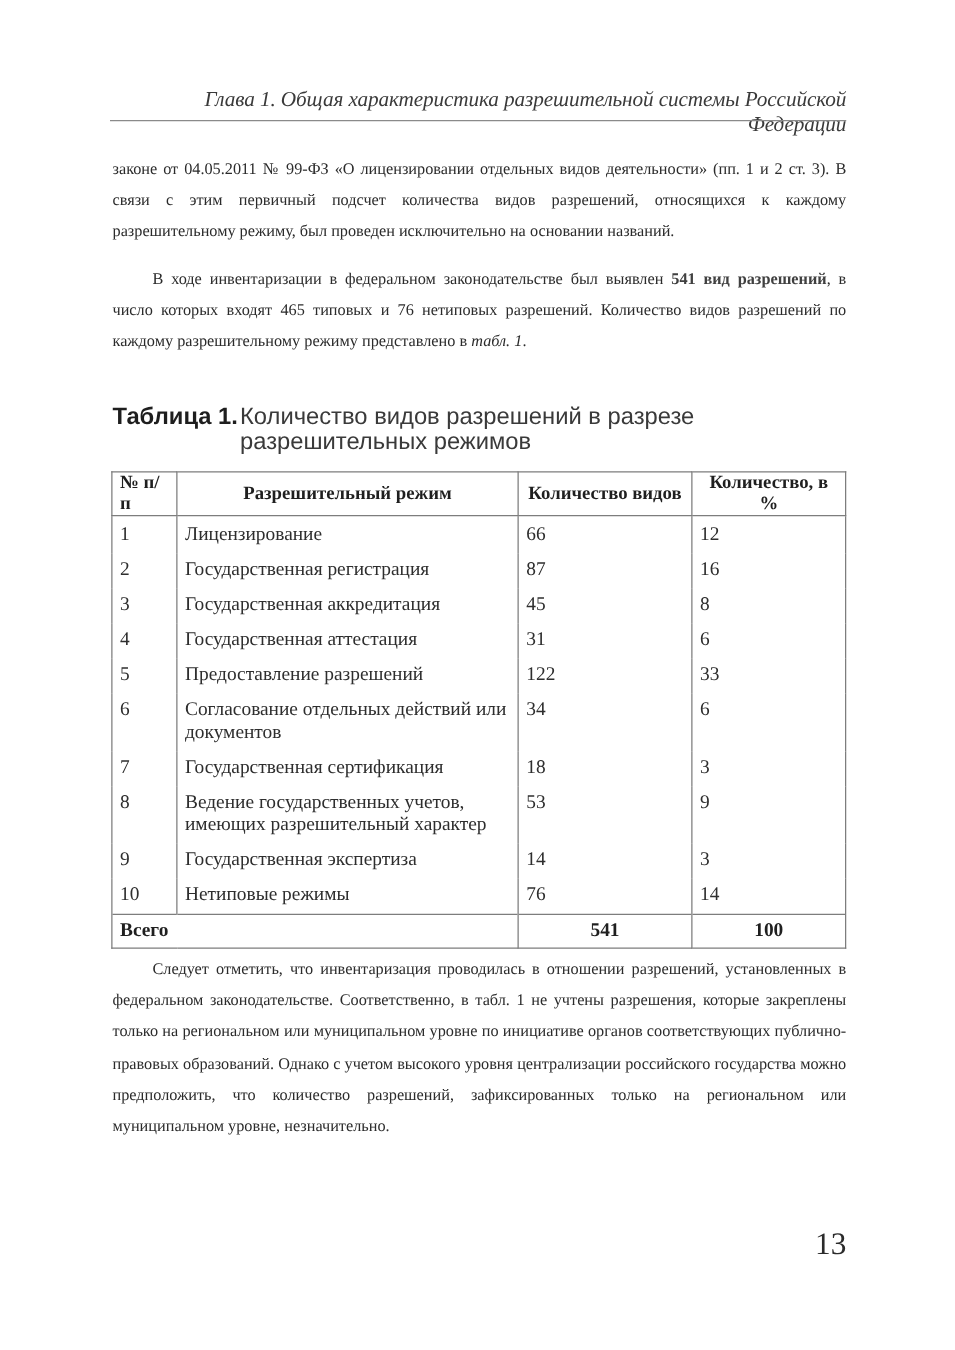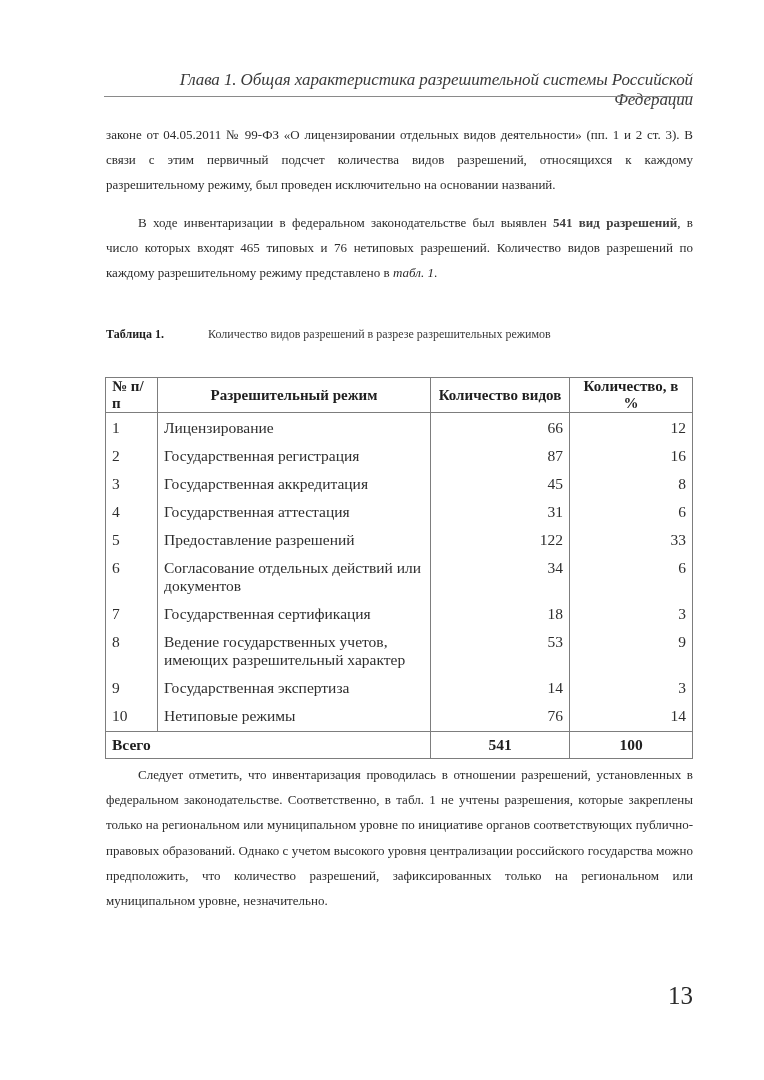--- a/index.html
+++ b/index.html
@@ -10,21 +10,21 @@
     body {
       width: 764px;
       height: 1080px;
       position: relative;
       overflow: hidden;
       color: #2a2a2a;
       font-family: "Liberation Serif", "DejaVu Serif", serif;
     }
     .page {
       position: absolute;
-      left: 16px; top: 0;
+      left: 0; top: 0;
       width: 628px; height: 1080px;
     }
     .running-head {
       position: absolute;
       left: 88px;
       top: 70px;
       width: 589px;
       text-align: right;
       font-style: italic;
       font-size: 17px;
@@ -54,22 +54,22 @@
     .para i { }
     #p1 { top: 122px; }
     #p2 { top: 210px; }
     #p3 { top: 762px; }
 
     .caption {
       position: absolute;
       left: 90px;
       top: 324px;
       width: 587px;
-      font-family: Liberation Serif, serif;
-      font-size: 12px;
+      font-family: Liberation Sans, sans-serif;
+      font-size: 19px;
       line-height: 20px;
       color: #3a3a3a;
       display: flex;
     }
     .caption-label {
       font-weight: bold;
       color: #1e1e1e;
       width: 102px;
       flex: none;
     }
@@ -105,21 +105,21 @@
       color: #1f1f1f;
       font-size: 15px;
     }
     .tbl thead th.c-num { text-align: left; }
     .tbl tbody td {
       line-height: 18px;
       padding-top: 4px;
       padding-bottom: 6px;
     }
     .tbl tbody tr:first-child td { padding-top: 6px; }
-    .tbl td.c-count, .tbl td.c-pct { text-align: right; }
+    .tbl td.c-count, .tbl td.c-pct { text-align: left; }
     .tbl tfoot td {
       border-top: 1.2px solid #7d7d7d;
       border-bottom: 1.2px solid #7d7d7d;
       font-weight: bold;
       height: 26px;
       vertical-align: middle;
       color: #1f1f1f;
     }
     .tbl tfoot td.c-count, .tbl tfoot td.c-pct { text-align: center; }
 

